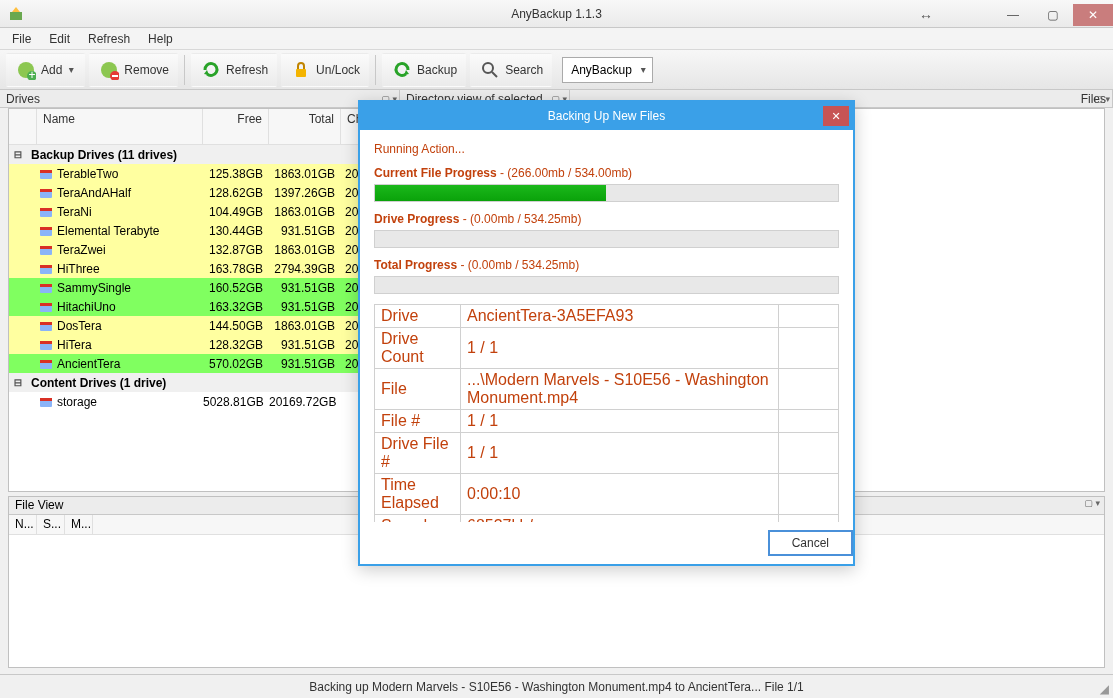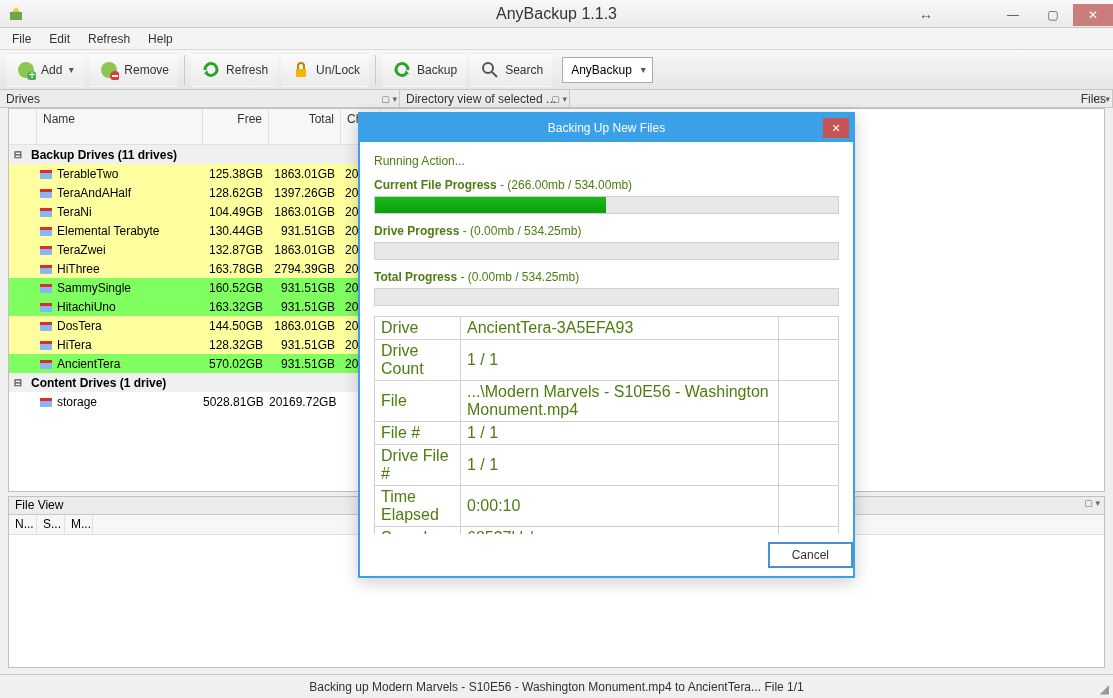--- a/index.html
+++ b/index.html
@@ -1,20 +1,20 @@
 <!DOCTYPE html>
 <html><head>
 <meta charset="utf-8">
 <style>
 * { box-sizing: border-box; margin: 0; padding: 0; font-family: "Segoe UI", Tahoma, sans-serif; font-size: 12px; }
 body { background: #f0f0f0; width: 1113px; height: 698px; overflow: hidden; position: relative; }
 
 .titlebar { height: 28px; background: linear-gradient(#f8f8f8,#eaeaea); display: flex; align-items: center; border-bottom: 1px solid #c8c8c8; position: relative; }
 .titlebar .icon-slot { width: 24px; height: 24px; display:flex; align-items:center; justify-content:center; margin-left:4px;}
-.titlebar .title { position:absolute; left:0; right:0; text-align:center; font-size:16px; color:#333; pointer-events:none;}
+.titlebar .title { position:absolute; left:0; right:0; text-align:center; font-size:12px; color:#333; pointer-events:none;}
 .titlebar .win-controls { position:absolute; right:0; display:flex; }
 .titlebar .win-btn { width:40px; height:22px; display:flex; align-items:center; justify-content:center; color:#555; margin-top:2px;}
 .titlebar .win-btn.close { background:#c97d7d; color:#fff; }
 .titlebar .restore-hint { position:absolute; right:180px; font-size:14px; color:#555;}
 
 .menubar { height:22px; background:#f4f4f4; display:flex; align-items:center; border-bottom:1px solid #d8d8d8; padding:0 4px; gap:2px;}
 .menubar .menu-item { padding:2px 8px; color:#333; }
 
 .toolbar { height:40px; background:linear-gradient(#f7f7f7,#e6e6e6); border-bottom:1px solid #c8c8c8; display:flex; align-items:center; padding:0 6px; gap:4px;}
 .tool-btn { height:34px; display:flex; align-items:center; gap:4px; padding:0 8px; border:1px solid transparent; border-radius:2px; color:#333; background:linear-gradient(#fbfbfb,#ebebeb);}
@@ -61,24 +61,24 @@
 .fileview-panel { margin-top:4px; border:1px solid #c0c0c0; background:#fff; flex:1; display:flex; flex-direction:column;}
 .fv-header { height:18px; background:#ececec; border-bottom:1px solid #c8c8c8; padding:1px 6px; position:relative;}
 .fv-header .hbtn { position:absolute; right:4px; font-size:9px; color:#666;}
 .fv-cols { display:flex; height:20px; background:#f7f7f7; border-bottom:1px solid #e0e0e0;}
 .fv-cols .fvc { padding:2px 6px; border-right:1px solid #e0e0e0; overflow:hidden; white-space:nowrap;}
 
 .statusbar { position:absolute; left:0; right:0; bottom:0; height:24px; background:#f0f0f0; border-top:1px solid #c8c8c8; display:flex; align-items:center; justify-content:center; color:#333;}
 .statusbar .grip { position:absolute; right:4px; bottom:2px; color:#999; font-size:12px;}
 
 
-.dialog { position:absolute; left:358px; top:112px; width:497px; height:466px; border:2px solid #3aa0e8; background:#fff; box-shadow:0 4px 16px rgba(0,0,0,0.2); z-index:100; display:flex; flex-direction:column;}
+.dialog { position:absolute; left:358px; top:100px; width:497px; height:466px; border:2px solid #3aa0e8; background:#fff; box-shadow:0 4px 16px rgba(0,0,0,0.2); z-index:100; display:flex; flex-direction:column;}
 .dlg-title { height:28px; background:#3aa0e8; color:#fff; display:flex; align-items:center; justify-content:center; position:relative; font-size:13px;}
 .dlg-close { position:absolute; right:4px; top:4px; width:26px; height:20px; background:#c75454; color:#fff; display:flex; align-items:center; justify-content:center; font-size:11px;}
-.dlg-body { flex:1; padding:8px 14px; overflow:auto; color:#4d7c0f;}
+.dlg-body { flex:1; padding:8px 14px; overflow:auto; color:#c2410c;}
 .dlg-row { margin:4px 0; }
 .dlg-label { font-weight:bold; margin-top:10px; margin-bottom:4px;}
 .dlg-label .sub { font-weight:normal;}
 .progress-track { height:18px; background:#e8e8e8; border:1px solid #d0d0d0; position:relative;}
 .progress-fill { position:absolute; left:0; top:0; bottom:0; background:linear-gradient(#1bb81b,#0aa20a); }
 .info-table { width:100%; border-collapse:collapse; margin-top:10px; border:1px solid #d0d0d0;}
 .info-table td { border:1px solid #d0d0d0; padding:2px 6px; font-size:16px;}
 .info-table td.k { width:86px; }
 .dlg-footer { padding:8px 0; display:flex; justify-content:flex-end;}
 .dlg-footer button { padding:4px 22px; background:#fff; border:2px solid #4a90d9; color:#333;}

